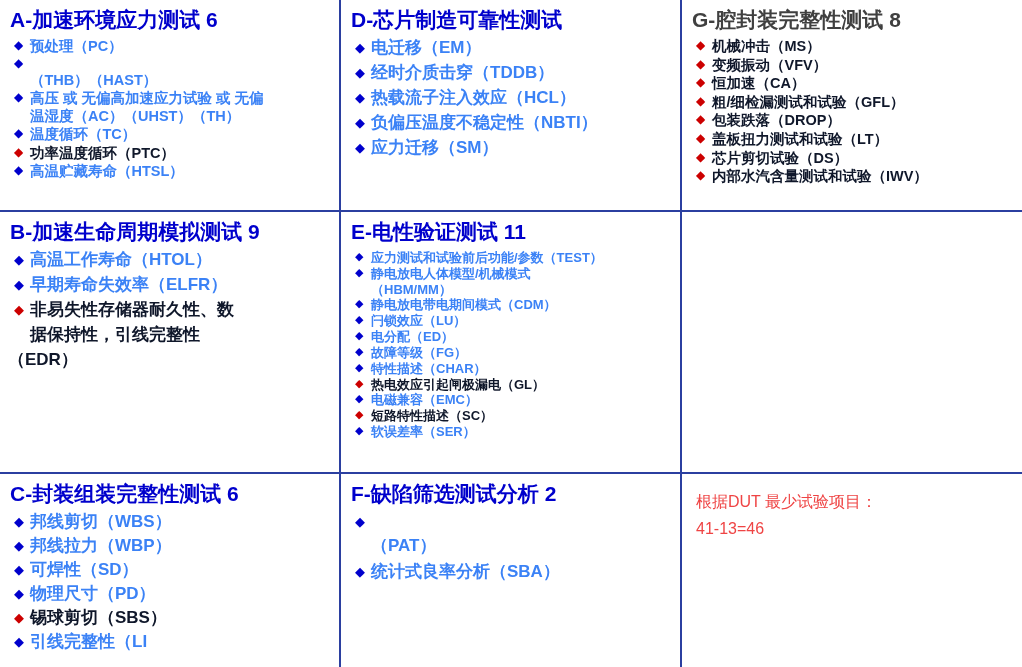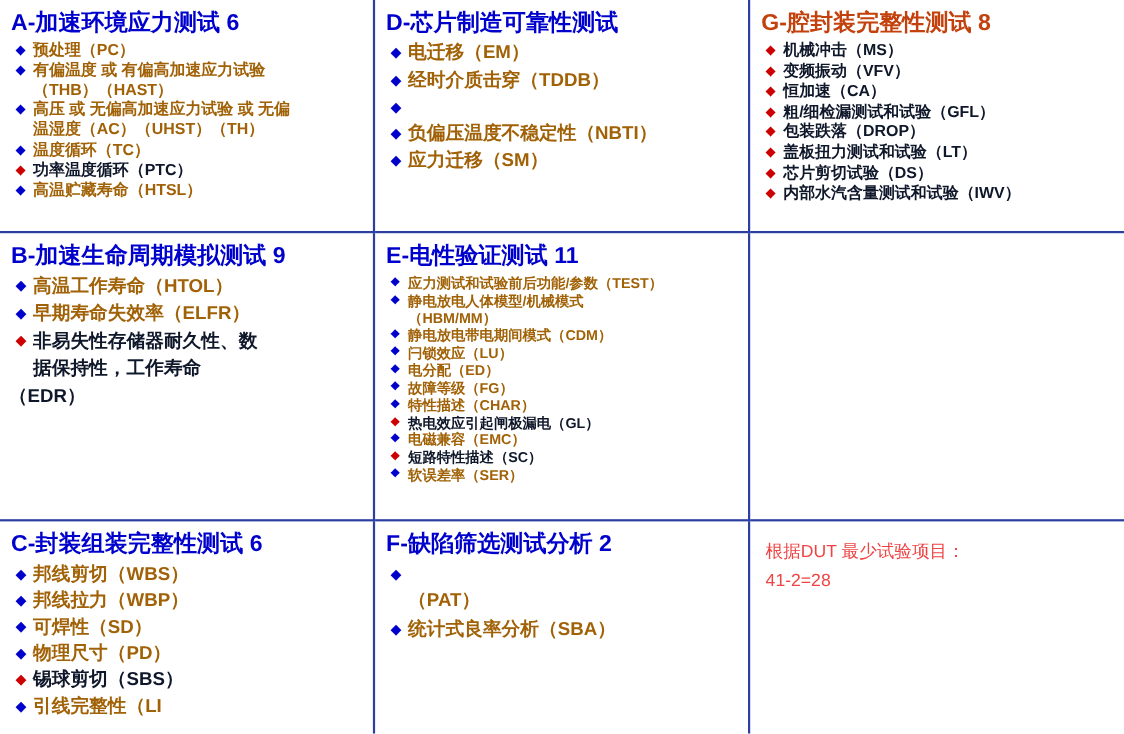--- a/index.html
+++ b/index.html
@@ -32,21 +32,21 @@
   .b-bottom { border-bottom: 2px solid #2b3fa0; }
 
   .title {
     font-size: 21px;
     font-weight: bold;
     color: #0000cc;
     margin: 0 0 4px 2px;
     white-space: nowrap;
     letter-spacing: 0px;
   }
-  .title.red { color: #c2410c; }
+  .title.red { color: #404040; }
 
   ul.items {
     list-style: none;
     margin: 0;
     padding: 0;
   }
   ul.items li {
     display: flex;
     align-items: flex-start;
     margin: 0 0 1px 0;
@@ -57,21 +57,21 @@
     font-size: 13px;
     line-height: 1.25;
     width: 22px;
     min-width: 22px;
     text-align: left;
     padding-left: 6px;
     box-sizing: border-box;
   }
   .bullet.red { color: #cc0000; }
   .txt {
-    color: #a16207;
+    color: #3b82f6;
     font-weight: bold;
   }
   .txt.red { color: #0f172a; }
 
   
   .sz-a .txt { font-size: 14.5px; }
   .sz-a .bullet { font-size: 12px; }
   .sz-a ul.items li { margin-bottom: 1px; }
 
   .sz-d .txt { font-size: 17px; }
@@ -113,21 +113,20 @@
 
   <div class="cell sz-a b-right b-bottom">
     <div class="title">A-加速环境应力测试 6</div>
     <ul class="items">
         <li>
           <span class="bullet">◆</span>
           <span class="txt">预处理（PC）</span>
         </li>
         <li>
           <span class="bullet">◆</span>
-          <span class="txt">有偏温度 或 有偏高加速应力试验</span>
         </li>
         <li>
           <span class="bullet"></span>
           <span class="txt">（THB）（HAST）</span>
         </li>
         <li>
           <span class="bullet">◆</span>
           <span class="txt">高压 或 无偏高加速应力试验 或 无偏</span>
         </li>
         <li>
@@ -155,20 +154,21 @@
         <li>
           <span class="bullet">◆</span>
           <span class="txt">电迁移（EM）</span>
         </li>
         <li>
           <span class="bullet">◆</span>
           <span class="txt">经时介质击穿（TDDB）</span>
         </li>
         <li>
           <span class="bullet">◆</span>
+          <span class="txt">热载流子注入效应（HCL）</span>
         </li>
         <li>
           <span class="bullet">◆</span>
           <span class="txt">负偏压温度不稳定性（NBTI）</span>
         </li>
         <li>
           <span class="bullet">◆</span>
           <span class="txt">应力迁移（SM）</span>
         </li>
       </ul>
@@ -222,21 +222,21 @@
         <li>
           <span class="bullet">◆</span>
           <span class="txt">早期寿命失效率（ELFR）</span>
         </li>
         <li>
           <span class="bullet red">◆</span>
           <span class="txt red">非易失性存储器耐久性、数</span>
         </li>
         <li>
           <span class="bullet red"></span>
-          <span class="txt red">据保持性，工作寿命</span>
+          <span class="txt red">据保持性，引线完整性</span>
         </li>
         <li>
           <span class="bullet red" style="width: 0px; min-width: 0px; padding-left: 0px;"></span>
           <span class="txt red">（EDR）</span>
         </li>
       </ul>
   </div>
 
   <div class="cell sz-e b-right b-bottom">
     <div class="title">E-电性验证测试 11</div>
@@ -337,17 +337,17 @@
         <li>
           <span class="bullet">◆</span>
           <span class="txt">统计式良率分析（SBA）</span>
         </li>
       </ul>
   </div>
 
   <div class="cell">
     <div class="note">
       <div>根据DUT 最少试验项目：</div>
-      <div>41-2=28</div>
+      <div>41-13=46</div>
     </div>
   </div>
 
 </div>
 
 </body></html>

